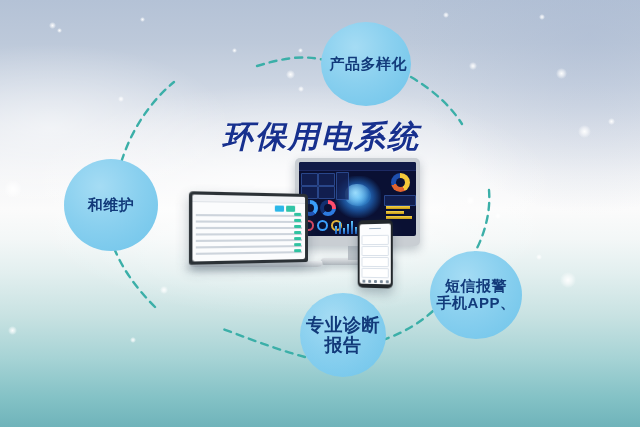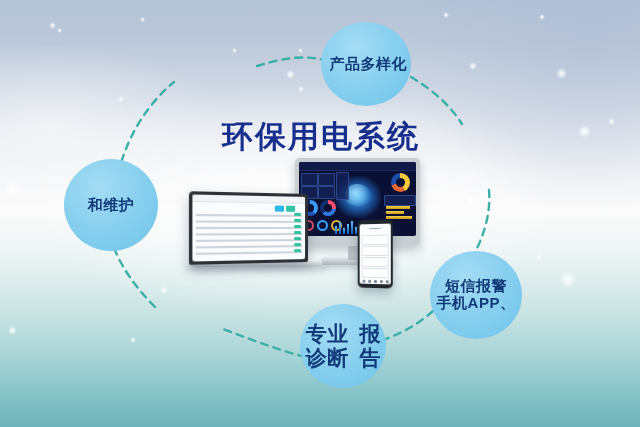--- a/index.html
+++ b/index.html
@@ -245,34 +245,34 @@
         <div class="ph-row" style="top:44px;"></div>
         <div class="ph-tab" style="left:3px;"></div>
         <div class="ph-tab" style="left:9px;"></div>
         <div class="ph-tab" style="left:15px;"></div>
         <div class="ph-tab" style="left:21px;"></div>
         <div class="ph-tab" style="left:27px;"></div>
       </div>
     </div>
   </div>
 
-  <div id="title" style="left:222px;top:116px;font-size:31px;">环保用电系统</div>
+  <div id="title" style="left:222px;top:116px;font-size:31px;font-style:italic;">环保用电系统</div>
 
 
   <div class="node" style="left:321px;top:22px;width:90px;height:84px;font-size:15px;justify-content:flex-end;">
     <span>产品多样化</span>
   </div>
 
 
   <div class="node" style="left:430px;top:251px;width:92px;height:88px;font-size:15px;flex-direction:column;">
     <span>短信报警</span>
     <span>手机APP、</span>
   </div>
 
-  <div class="node" style="left:300px;top:304px;width:86px;height:84px;font-size:21px;flex-direction:row;">
+  <div class="node" style="left:300px;top:293px;width:86px;height:84px;font-size:18px;flex-direction:column;">
     <span>专业诊断</span>
     <span>报告</span>
   </div>
 
 
   <div class="node" style="left:64px;top:159px;width:94px;height:92px;font-size:15px;flex-direction:column;">
     <span>和维护</span>
   </div>
 
 </div>

